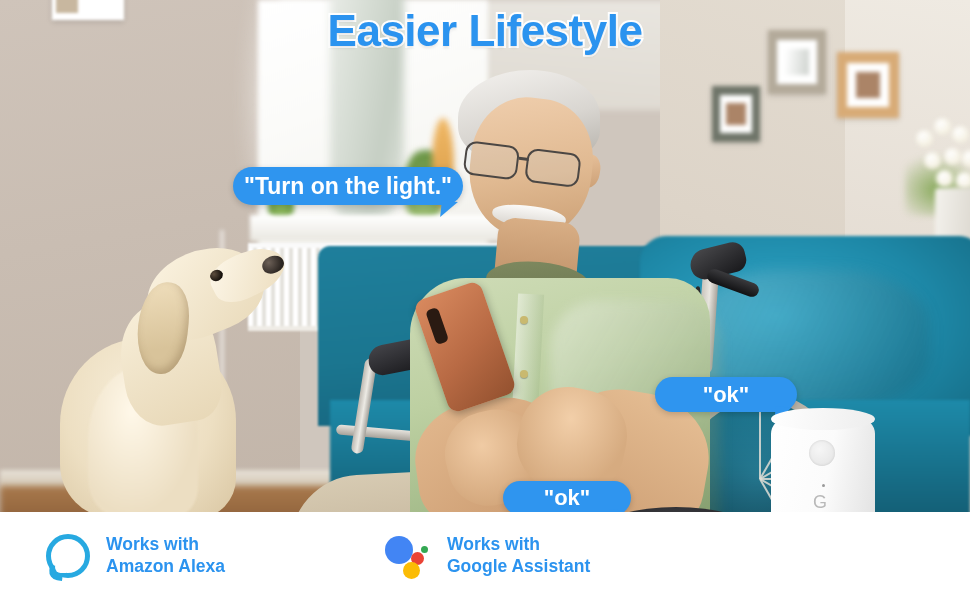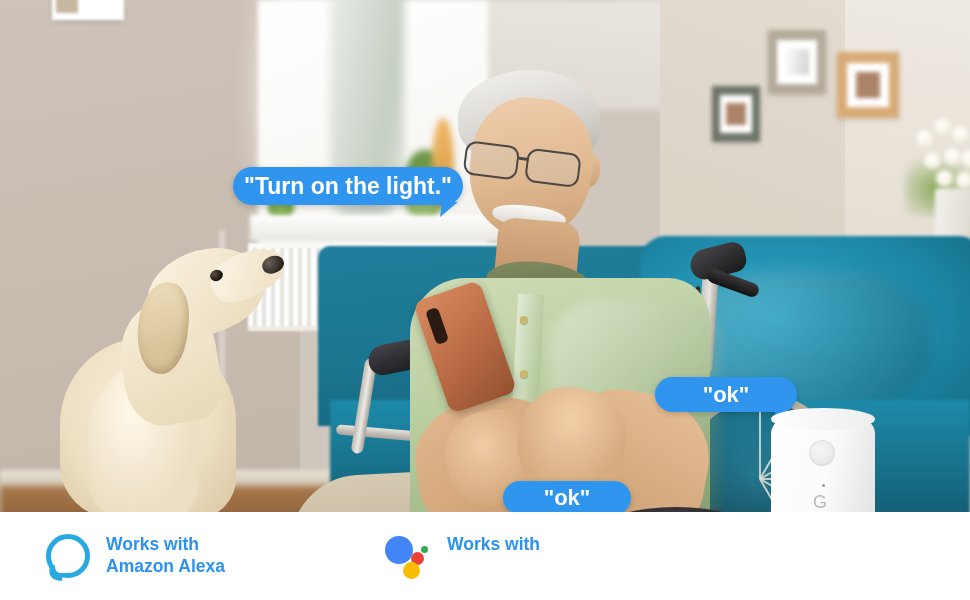--- a/index.html
+++ b/index.html
@@ -560,20 +560,21 @@
       <div class="m-btn" style="top:406px"></div>
       <div class="m-arm-l"></div>
       <div class="m-arm-r"></div>
       <div class="m-phone"></div>
       <div class="m-hand-l"></div>
       <div class="m-hand-r"></div>
     </div>
 
   </div>
 
+  <div class="title">Easier Lifestyle</div>
 
   <div class="bubble b-light">
     <span>"Turn on the light."</span>
     <span class="tail"></span>
   </div>
 
   <div class="bubble b-ok1">
     <span>"ok"</span>
     <span class="tail"></span>
   </div>
@@ -620,18 +621,19 @@
 
     <div class="brand google">
       <div class="ga-logo">
         <span class="ga-blue"></span>
         <span class="ga-red"></span>
         <span class="ga-green"></span>
         <span class="ga-yellow"></span>
       </div>
       <div class="brand-text">
         <div>Works with</div>
+        <div>Google Assistant</div>
       </div>
     </div>
 
   </div>
 
 </div>
 
 </body></html>

